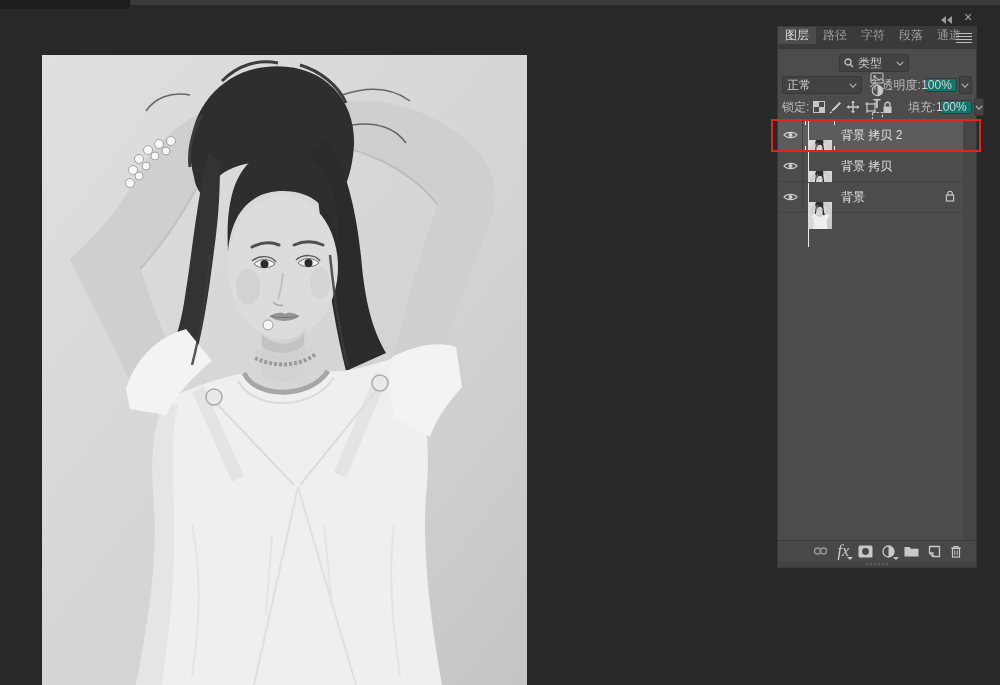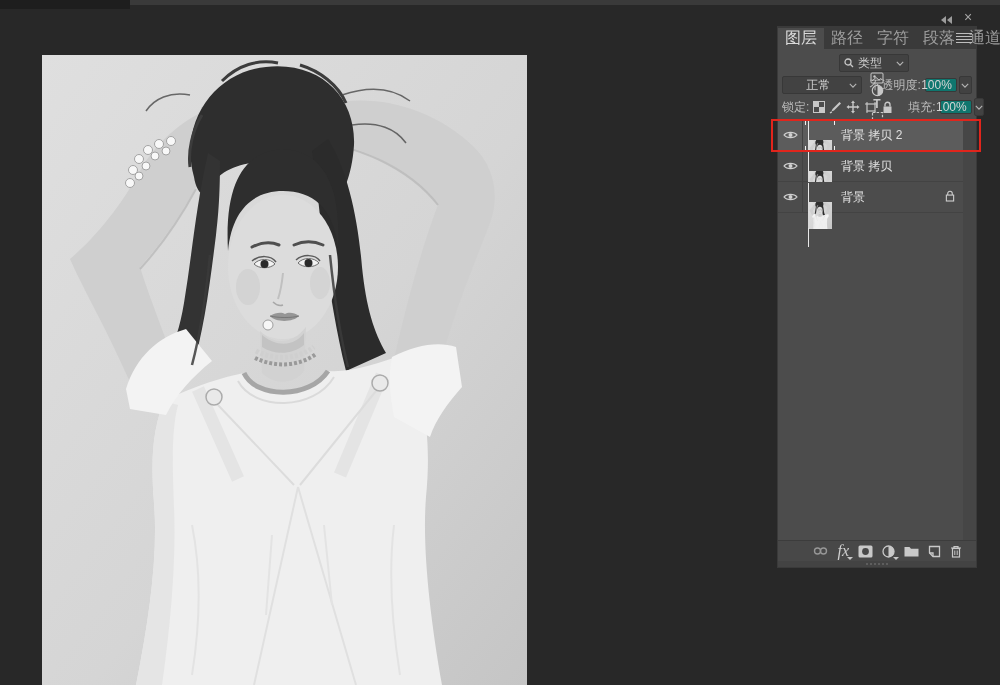--- a/index.html
+++ b/index.html
@@ -13,34 +13,34 @@
 
   
   .photo{position:absolute;left:42px;top:55px;width:485px;height:630px;}
   .photo svg{display:block;width:100%;height:100%;}
   .collapse-btn{left:941px;width:18px;height:12px;position:absolute;top:14px;cursor:pointer;display:flex;gap:1px;align-items:center;}
   .collapse-btn i{display:block;width:0;height:0;border-top:4px solid transparent;border-bottom:4px solid transparent;border-right:5px solid #9c9c9c;}
   .close-btn{left:960px;position:absolute;top:9px;width:16px;height:16px;color:#a6a6a6;font-size:14px;line-height:16px;text-align:center;cursor:pointer;}
 
   
   .panel{position:absolute;left:778px;top:27px;width:198px;height:540px;background:#4c4c4c;display:flex;flex-direction:column;box-shadow:0 0 0 1px #3a3a3a;}
-  .tabbar{height:22px;background:#3a3a3a;display:flex;align-items:center;font-size:16px;color:#9d9d9d;flex:0 0 auto;position:relative;}
+  .tabbar{height:22px;background:#3a3a3a;display:flex;align-items:flex-start;font-size:12px;color:#9d9d9d;flex:0 0 auto;position:relative;}
   .tab{padding:0 7px;display:flex;align-items:center;cursor:pointer;white-space:nowrap;}
   .tab.active{background:#4c4c4c;color:#dadada;}
   .panel-menu{position:absolute;right:4px;top:4px;width:16px;height:14px;cursor:pointer;display:flex;flex-direction:column;justify-content:center;gap:2px;}
   .panel-menu b{display:block;height:1px;background:#bdbdbd;}
 
   .row{display:flex;align-items:center;flex:0 0 auto;}
   .filter-row{margin:5px 4px 2px 4px;height:18px;gap:0;flex-direction:column;}
   .combo{height:18px;background:#424242;border:1px solid #383838;border-radius:2px;display:flex;align-items:center;color:#cfcfcf;font-size:12px;padding:0 4px;cursor:pointer;}
   .combo .grow{flex:1;}
   .filter-combo{width:70px;margin-right:6px;}
   .iconbtn{width:17px;height:16px;display:flex;align-items:center;justify-content:center;margin:0 1.5px;cursor:pointer;color:#c8c8c8;}
   .chev{display:block;width:8px;height:5px;}
-  .blend-row{margin:2px 4px;height:18px;text-align:center;}
+  .blend-row{margin:2px 4px;height:18px;}
   .blend-combo{width:92px;}
   .lbl{font-size:12px;color:#bdbdbd;white-space:nowrap;}
   .valbox{height:14px;background:#0f766e;border:1px solid #383838;border-radius:2px;color:#d5d5d5;font-size:12px;display:flex;align-items:center;justify-content:flex-end;padding:0 4px;cursor:pointer;}
   .chevbtn{height:18px;width:15px;background:#424242;border:1px solid #383838;border-radius:2px;display:flex;align-items:center;justify-content:center;margin-left:2px;cursor:pointer;color:#c8c8c8;}
   .lock-row{margin:2px 4px 3px 4px;height:18px;}
   .lockbtn{width:16px;height:16px;display:flex;align-items:center;justify-content:center;margin:0 2px;cursor:pointer;color:#c8c8c8;}
 
   .list{flex:1 1 auto;position:relative;background:#4c4c4c;overflow:hidden;border-top:1px solid #424242;}
   .scrollstrip{position:absolute;right:0;top:0;width:13px;height:100%;background:#464646;cursor:pointer;}
   .lrow{position:relative;width:185px;height:31px;display:flex;align-items:center;border-bottom:1px solid #434343;cursor:pointer;background:#4c4c4c;}

